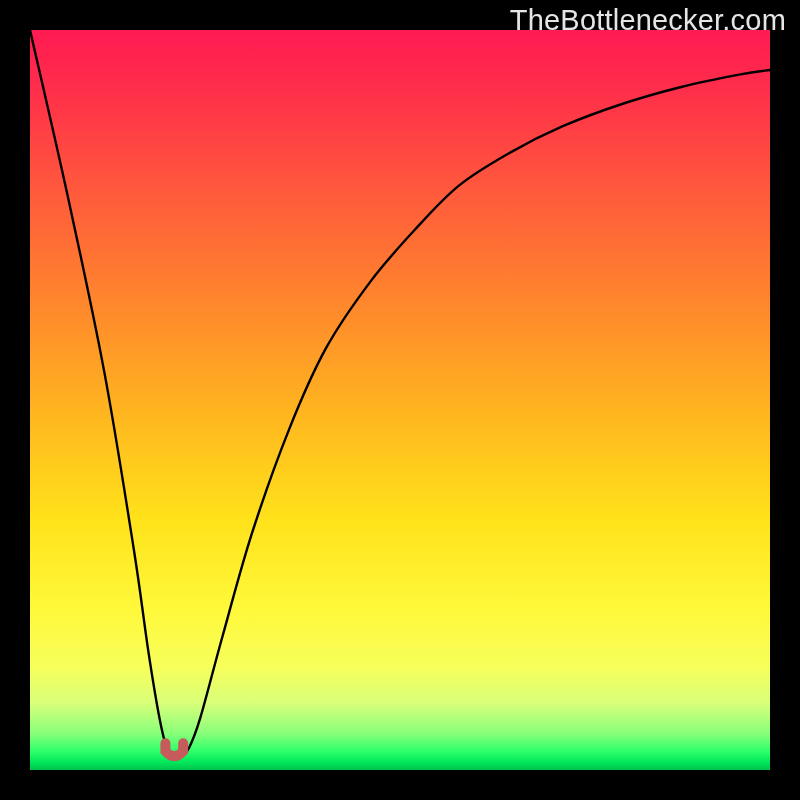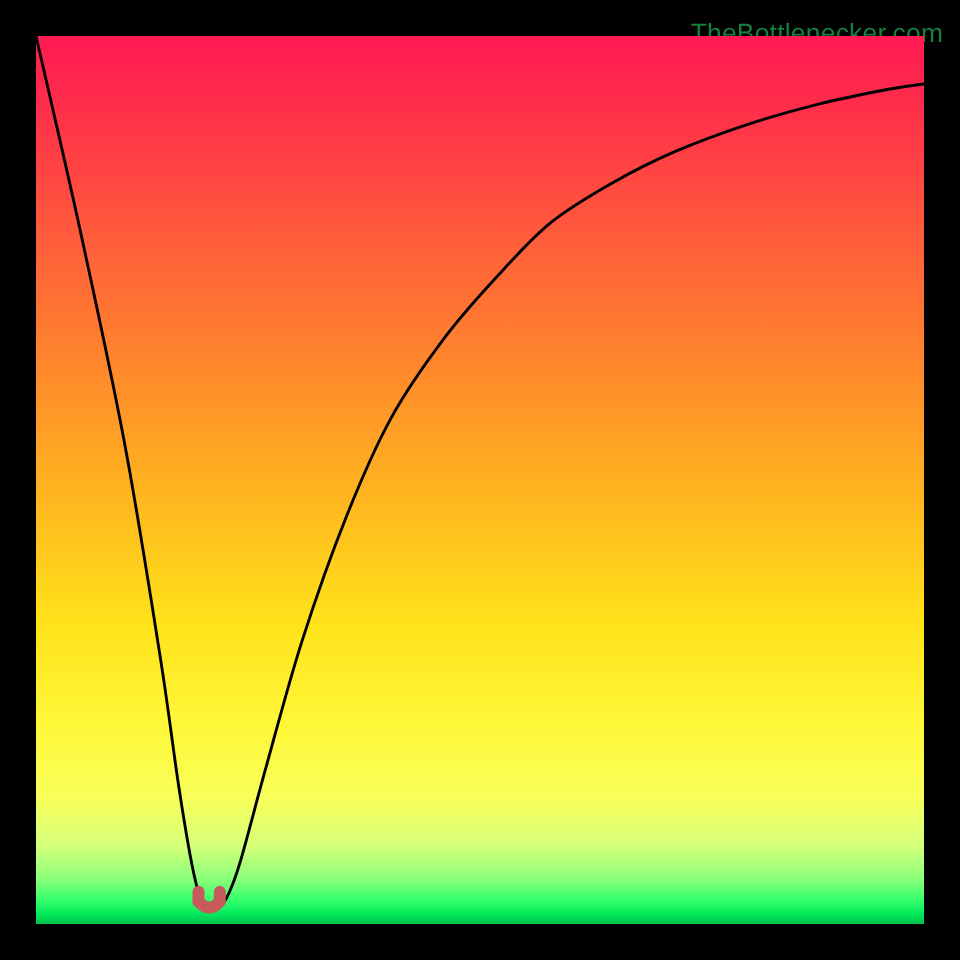--- a/index.html
+++ b/index.html
@@ -44,24 +44,24 @@
       #00e65a 99%,
       #00c24d 100%
     );
   }
   .curve {
     position: absolute;
     inset: 0;
   }
   .watermark {
     position: absolute;
-    top: 15px;
+    top: 4px;
     right: 14px;
-    color: #15803d;
-    font-size: 22px;
+    color: #e5e5e5;
+    font-size: 29px;
     font-weight: 500;
     letter-spacing: 0.2px;
     user-select: none;
   }
 </style>
 </head>
 <body>
 
 <div class="frame">
   <div class="watermark">TheBottlenecker.com</div>

